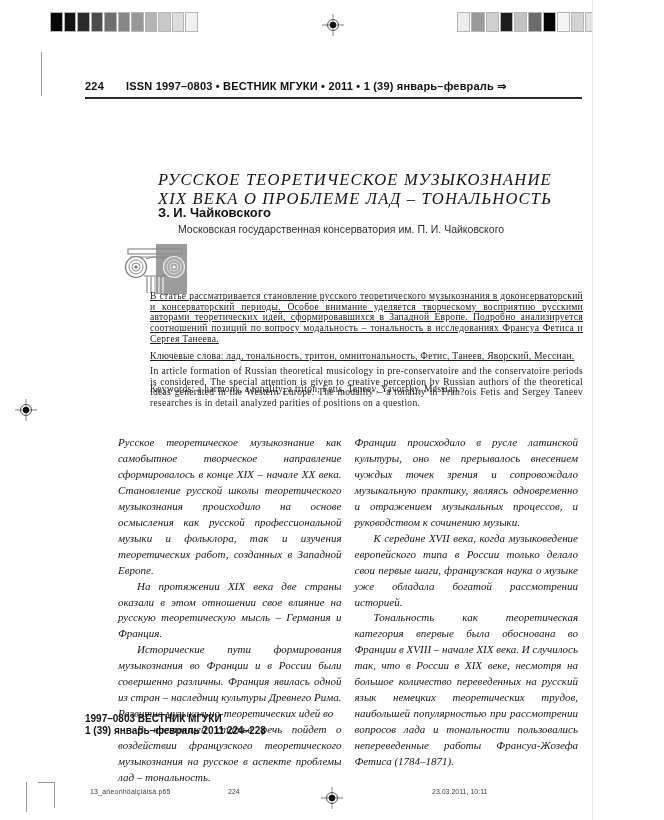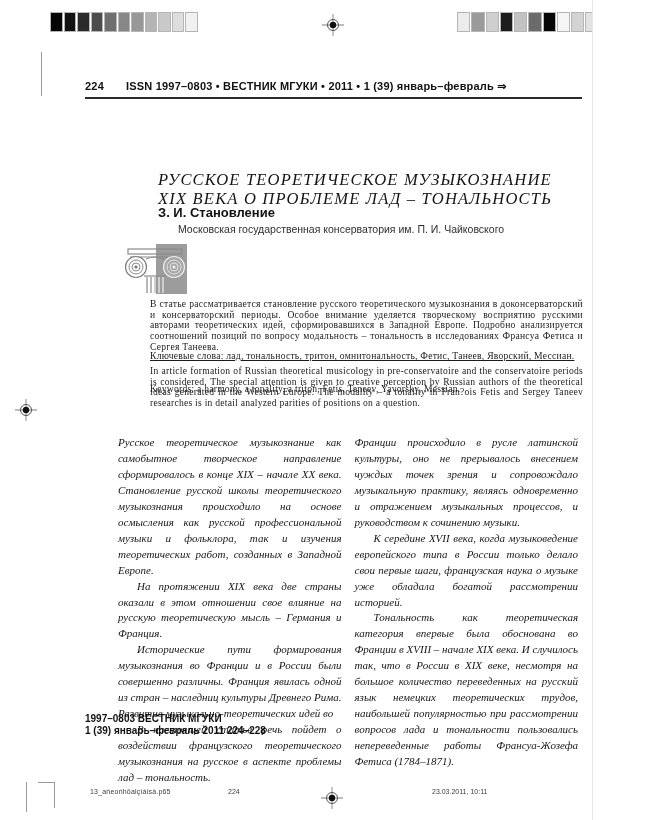--- a/index.html
+++ b/index.html
@@ -28,21 +28,21 @@
     font-style:italic;font-size:16.5px;letter-spacing:1.2px;line-height:19px;color:#141414;margin-top:20px;}
   .author{position:absolute;left:158px;top:205px;
     font-family:"Liberation Sans", sans-serif;font-weight:bold;font-size:13px;color:#111;}
   .affiliation{position:absolute;left:158px;top:223px;
     font-family:"Liberation Sans", sans-serif;font-size:10.5px;color:#2e2e2e;margin-left:20px;}
   
   .ornament{position:absolute;left:120px;top:243px;width:70px;height:53px;}
   
   .abs{position:absolute;left:150px;width:433px;font-size:9.6px;line-height:10.7px;
     text-align:justify;color:#1c1c1c;letter-spacing:.25px;}
-  .abs-ru{top:299px;}
+  .abs-ru{top:291px;text-decoration:underline;}
   .kw-ru{top:351px;text-decoration:underline;}
   .abs-en{top:366px;}
   .kw-en{top:384px;}
   
   .columns{position:absolute;left:118px;top:435px;width:460px;display:flex;gap:13px;}
   .col{flex:1 1 0;font-size:11px;line-height:15.95px;text-align:justify;color:#161616;font-style:italic;}
   .col p{margin:0;}
   .col p.indent{text-indent:19px;}
   
   .footer{position:absolute;left:85px;top:713px;
@@ -127,21 +127,21 @@
     <span>224</span>
     <span>ISSN 1997–0803 • ВЕСТНИК МГУКИ • 2011 • 1 (39) январь–февраль ⇒</span>
   </div>
   <div class="header-rule"></div>
 
   <div class="title">
     <div>РУССКОЕ ТЕОРЕТИЧЕСКОЕ МУЗЫКОЗНАНИЕ</div>
     <div>XIX ВЕКА О ПРОБЛЕМЕ ЛАД – ТОНАЛЬНОСТЬ</div>
   </div>
 
-  <div class="author">З. И. Становление</div>
+  <div class="author">З. И. Чайковского</div>
   <div class="affiliation">Московская государственная консерватория им. П. И. Чайковского</div>
 
   <svg class="ornament" viewBox="0 0 70 53">
     <rect x="0" y="0" width="36" height="53" fill="#ffffff"></rect>
     <rect x="36" y="1" width="31" height="50" fill="#9c9c9c"></rect>
     <rect x="8" y="6" width="54" height="5" fill="none" stroke="#8a8a8a" stroke-width="1.2"></rect>
     <path d="M10,14 H60" stroke="#8a8a8a" stroke-width="1.2" fill="none"></path>
     <circle cx="16" cy="24" r="10.5" fill="#fdfdfd" stroke="#7d7d7d" stroke-width="1.2"></circle>
     <circle cx="16" cy="24" r="7" fill="none" stroke="#8d8d8d" stroke-width="1"></circle>
     <circle cx="16" cy="24" r="4" fill="none" stroke="#8d8d8d" stroke-width="1"></circle>

